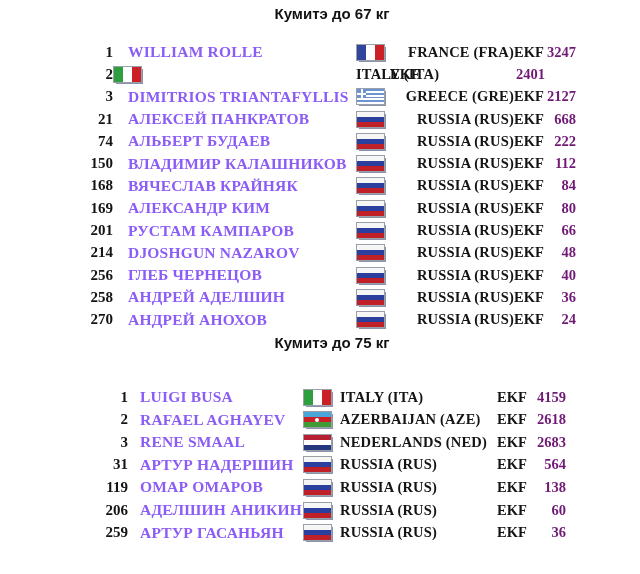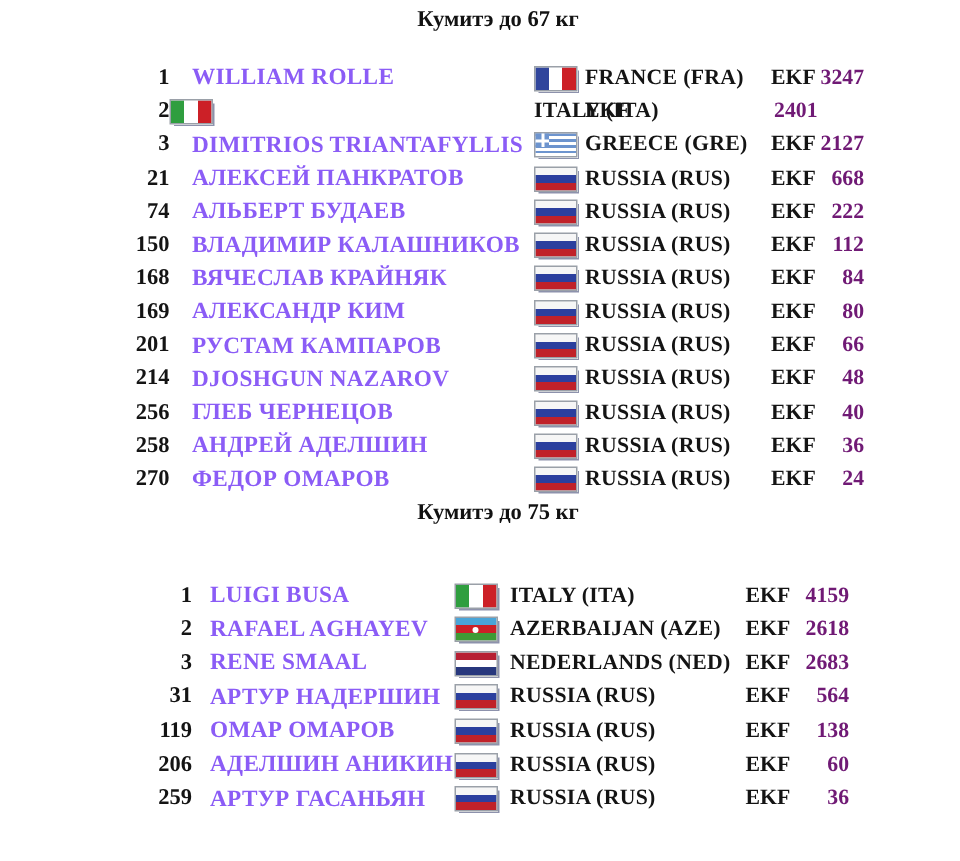--- a/index.html
+++ b/index.html
@@ -2,21 +2,21 @@
 <html><head>
 <meta charset="utf-8">
 <style>
   html,body { margin:0; padding:0; background:#ffffff; }
   .page {
     position:relative; width:640px; height:574px; background:#ffffff;
     font-family:"Liberation Serif", serif; overflow:hidden;
   }
   .sec-title {
     position:absolute; left:0; width:612px; padding-left:26px;
-    text-align:center; font-family:Liberation Serif, serif;
+    text-align:center; font-family:Liberation Sans, sans-serif;
     font-weight:bold; font-size:15px; color:#121212; margin:0;
   }
   .title-1 { top:5px; }
   .title-2 { top:334px; }
 
   .rtable { position:absolute; left:0; }
   .t1 { top:41px; }
   .t2 { top:386px; }
 
   .row { display:grid; align-items:center; }
@@ -27,21 +27,21 @@
   .rank {
     text-align:right; font-weight:bold; font-size:15px; color:#141414;
   }
   .name {
     padding-left:15px; font-weight:bold; font-size:15.5px;
     color:#8b5cf6; letter-spacing:0.2px;
   }
   .t2 .name { padding-left:12px; }
   .flagwrap { display:flex; align-items:center; justify-content:flex-start; }
   .country {
-    text-align:left; font-weight:bold; font-size:14.5px; color:#141414;
+    text-align:right; font-weight:bold; font-size:14.5px; color:#141414;
     letter-spacing:0.2px;
   }
   .t2 .country { text-align:left; padding-left:3px; }
   .org { font-weight:bold; font-size:14.5px; color:#141414; }
   .pts { text-align:right; font-weight:bold; font-size:14.5px; color:#701a75; }
 
   
   .flag {
     display:inline-block; width:29px; height:17px; box-sizing:border-box;
     border:1px solid #9aa0a8;
@@ -198,21 +198,21 @@
     <span class="cell flagwrap">
       <span class="flag flag-rus"></span>
     </span>
     <span class="cell country">RUSSIA (RUS)</span>
     <span class="cell org">EKF</span>
     <span class="cell pts">36</span>
   </div>
 
   <div class="row">
     <span class="cell rank">270</span>
-    <span class="cell name">ФЕДОР ОМАРОВ</span>
+    <span class="cell name">АНДРЕЙ АНОХОВ</span>
     <span class="cell flagwrap">
       <span class="flag flag-rus"></span>
     </span>
     <span class="cell country">RUSSIA (RUS)</span>
     <span class="cell org">EKF</span>
     <span class="cell pts">24</span>
   </div>
 </div>
 
   <h2 class="sec-title title-2">Кумитэ до 75 кг</h2>

